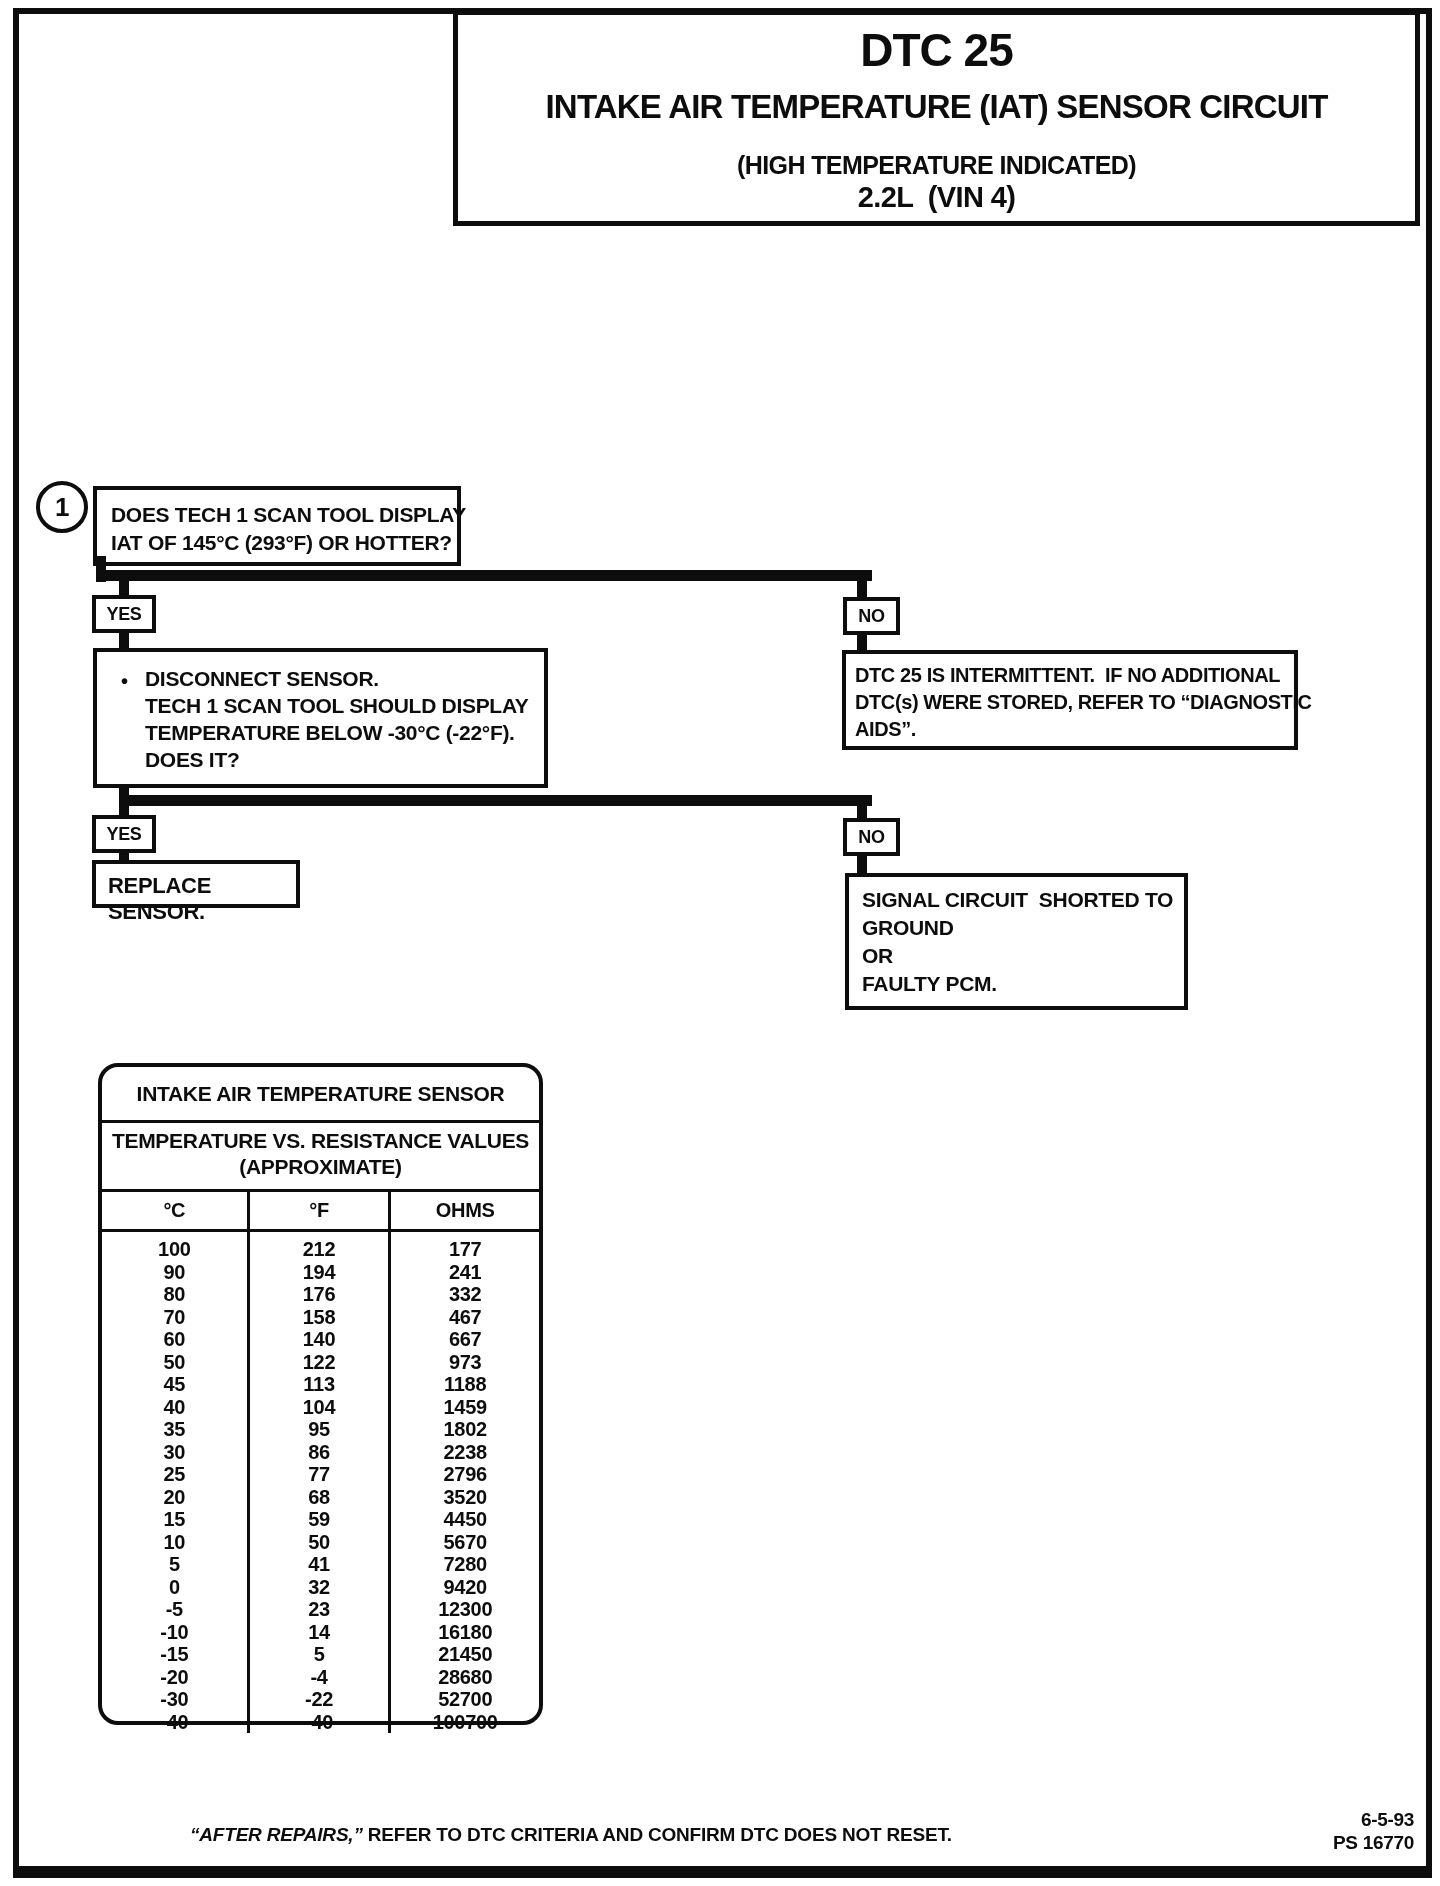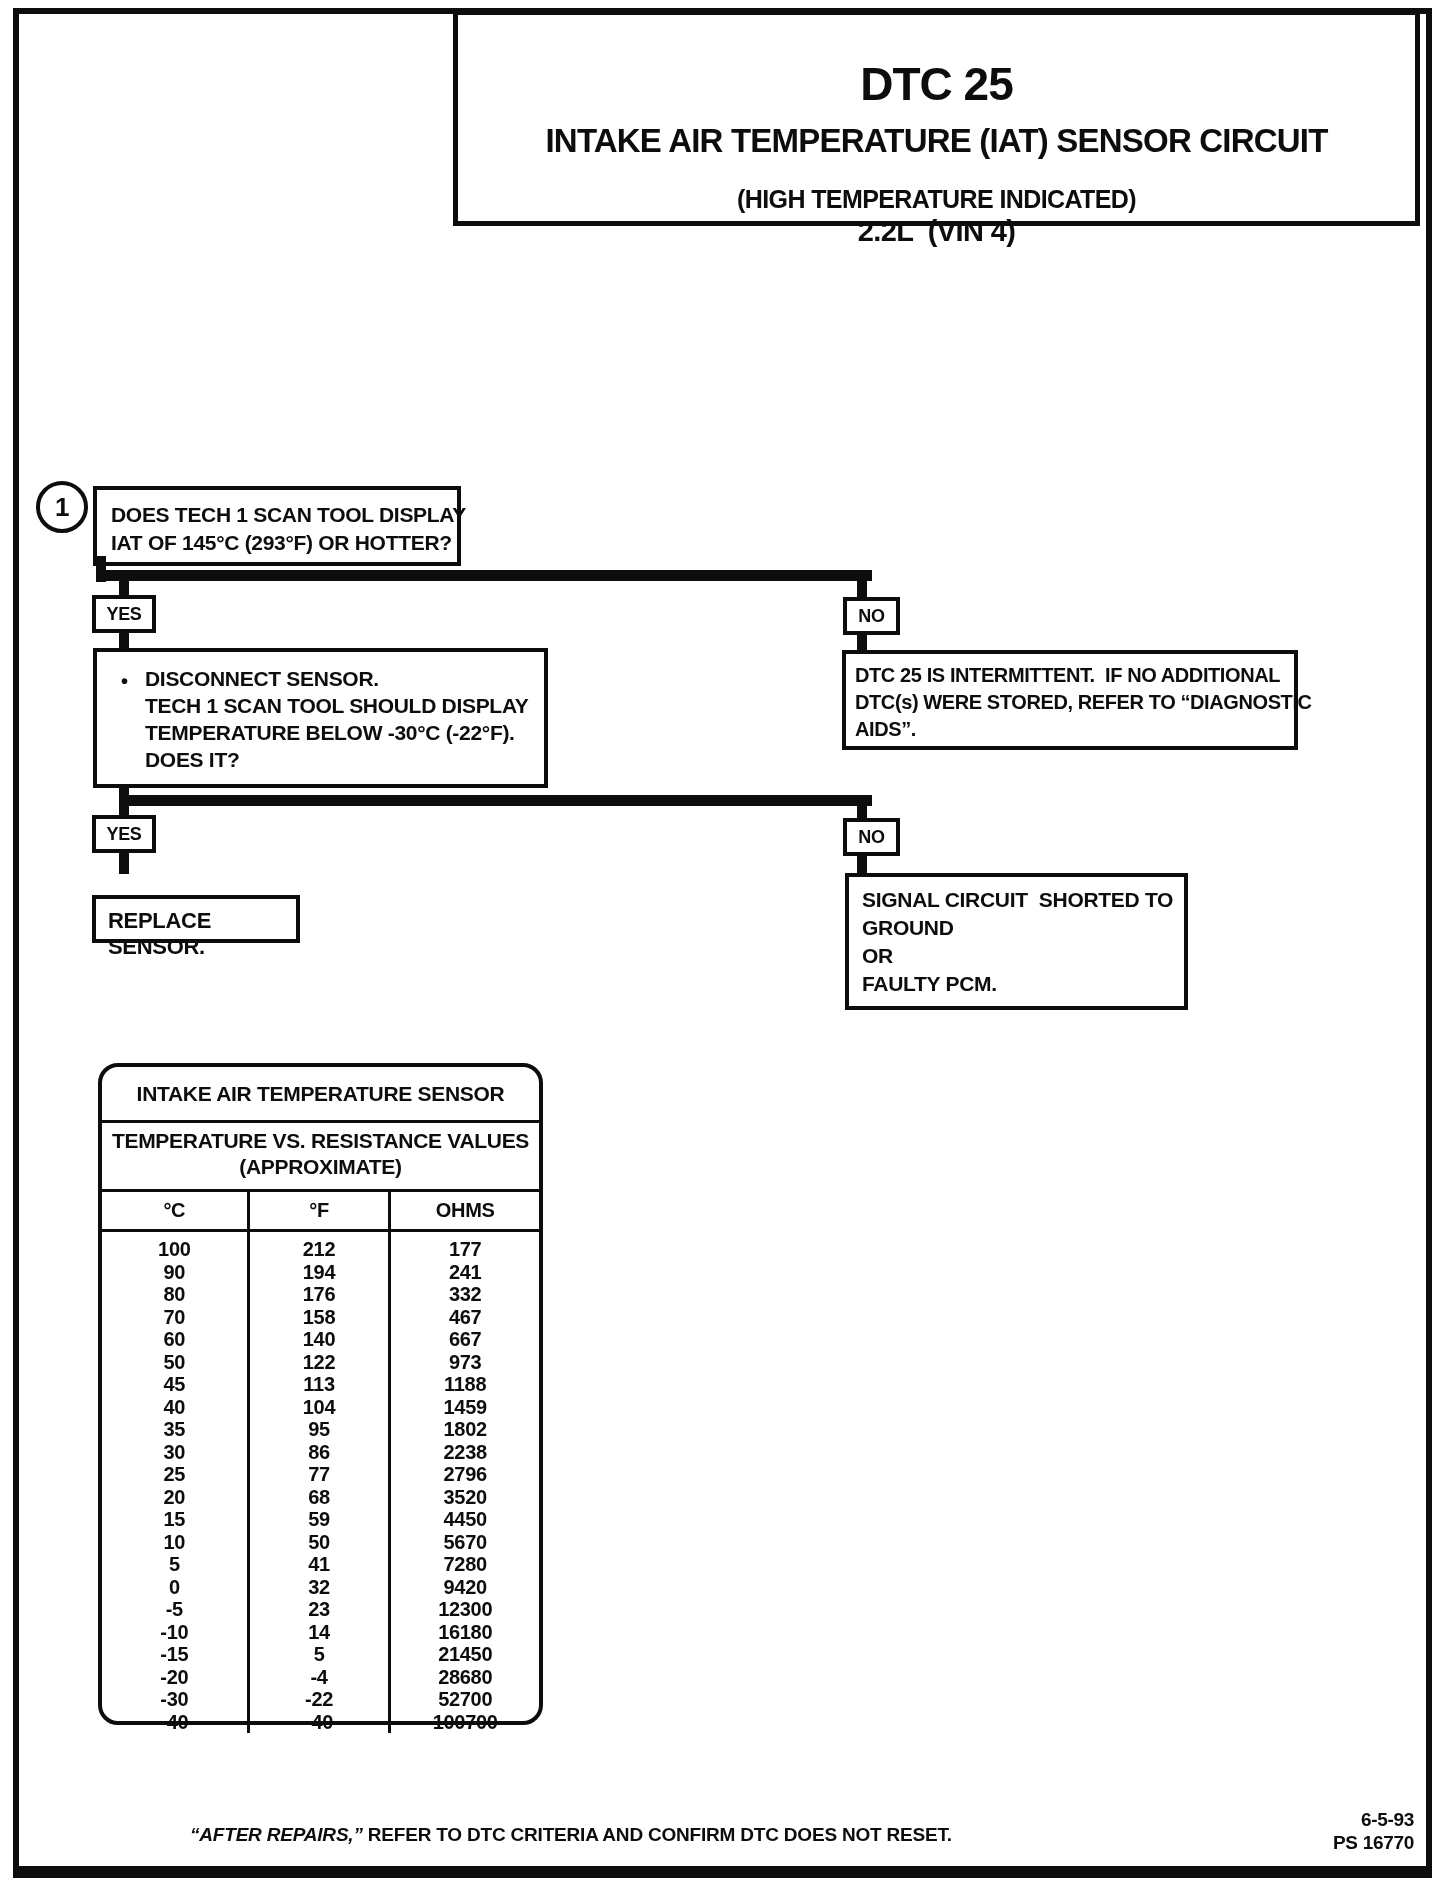--- a/index.html
+++ b/index.html
@@ -13,40 +13,40 @@
     border:6px solid #0d0d0d;border-bottom:12px solid #0d0d0d;box-sizing:border-box;
   }
   .box{position:absolute;border:4px solid #0d0d0d;box-sizing:border-box;background:#fff;}
   .conn{position:absolute;background:#0d0d0d;}
   .pre{white-space:pre;}
   
   .title-box{
     left:453px;top:10px;width:967px;height:216px;border-width:5px;
     text-align:center;
   }
-  .title-code{font-size:46px;line-height:50px;margin-top:44px;letter-spacing:-1px;}
+  .title-code{font-size:46px;line-height:50px;margin-top:10px;letter-spacing:-1px;}
   .title-main{font-size:33px;line-height:36px;margin-top:14px;letter-spacing:-0.8px;}
   .title-sub{font-size:25px;line-height:27px;letter-spacing:-0.6px;margin-top:27px;}
   .title-engine{font-size:29px;line-height:32px;margin-top:2px;letter-spacing:-0.6px;}
   
   .step-circle{
     position:absolute;left:36px;top:481px;width:52px;height:52px;border:4px solid #0d0d0d;
     border-radius:50%;box-sizing:border-box;text-align:center;line-height:44px;font-size:26px;background:#fff;
   }
   .q-box{left:93px;top:486px;width:368px;height:80px;padding:11px 0 0 14px;font-size:21px;line-height:28px;}
   .lbl-box{width:64px;height:38px;text-align:center;font-size:18px;line-height:30px;}
   .yes1{left:92px;top:595px;}
   .no1{left:843px;top:597px;width:57px;}
   .yes2{left:92px;top:815px;}
   .no2{left:843px;top:818px;width:57px;}
   .action-box{left:93px;top:648px;width:455px;height:140px;font-size:21px;line-height:27px;padding-top:13px;}
   .action-box .bullet{position:absolute;left:24px;top:16px;font-size:20px;}
   .action-box .lines{margin-left:48px;}
   .dtc-box{left:842px;top:650px;width:456px;height:100px;padding:8px 0 0 9px;font-size:20px;line-height:27px;letter-spacing:-0.4px;}
-  .replace-box{left:92px;top:895px;width:208px;height:48px;padding:9px 0 0 12px;font-size:22px;}
+  .replace-box{left:92px;top:860px;width:208px;height:48px;padding:9px 0 0 12px;font-size:22px;}
   .signal-box{left:845px;top:873px;width:343px;height:137px;padding:9px 0 0 13px;font-size:21px;line-height:28px;}
   
   .aid-heading{position:absolute;left:98px;top:1030px;width:445px;text-align:center;font-size:25px;letter-spacing:-0.4px;}
   .aid-table{left:98px;top:1063px;width:445px;height:662px;text-align:center;border-radius:20px;}
   .t-title{height:53px;line-height:53px;border-bottom:3px solid #0d0d0d;font-size:21px;}
   .t-sub{height:61px;border-bottom:3px solid #0d0d0d;padding-top:5px;font-size:21px;line-height:26px;box-sizing:content-box;}
   .t-head{display:grid;grid-template-columns:1fr 1fr 1.02fr;height:37px;border-bottom:3px solid #0d0d0d;}
   .t-head>div{line-height:37px;font-size:20px;}
   .t-body{display:grid;grid-template-columns:1fr 1fr 1.02fr;height:497px;}
   .mid{border-left:3px solid #0d0d0d;border-right:3px solid #0d0d0d;}

